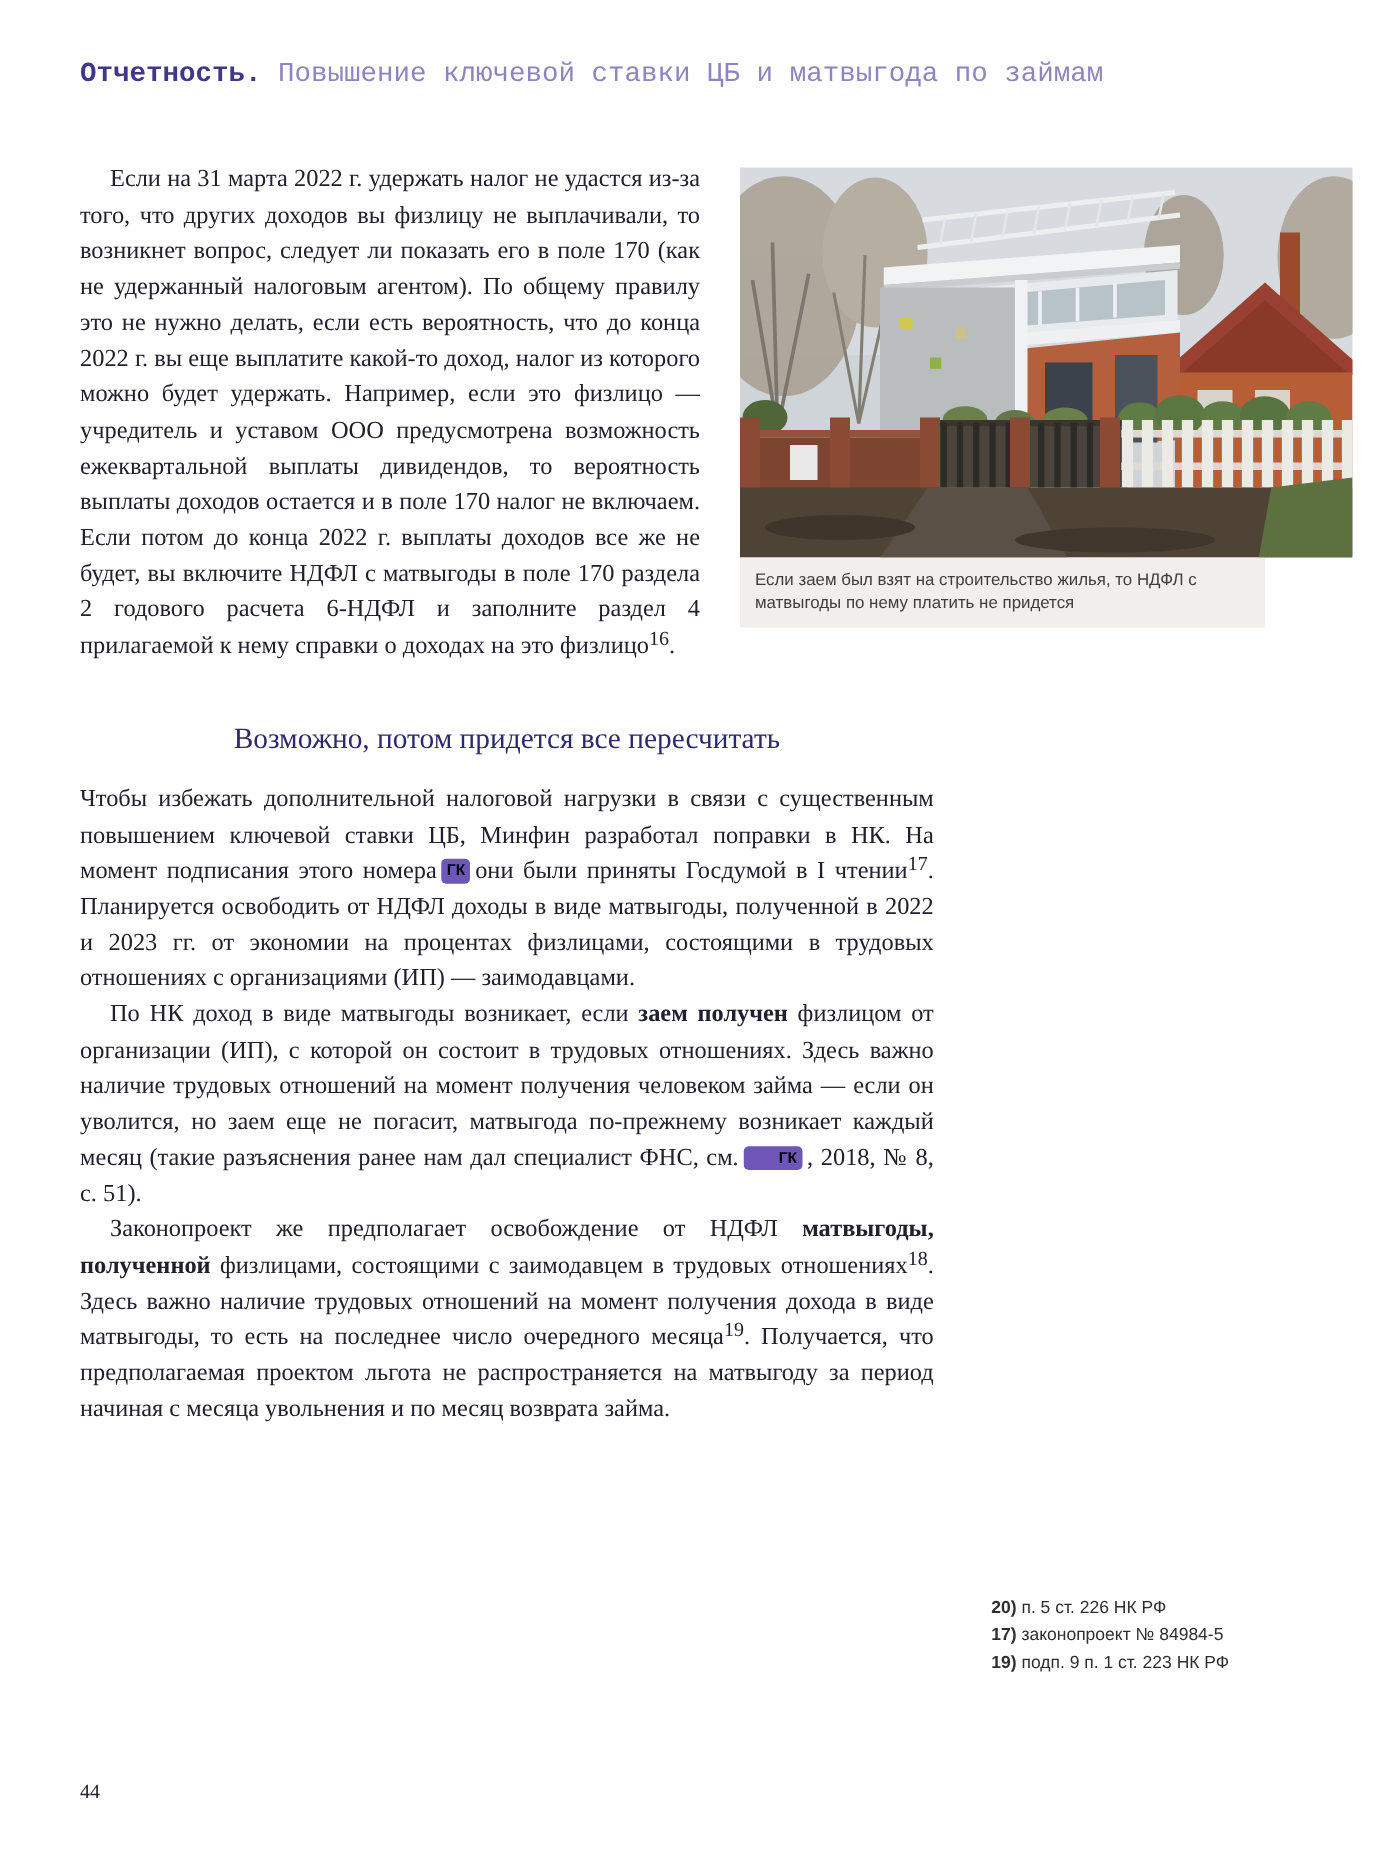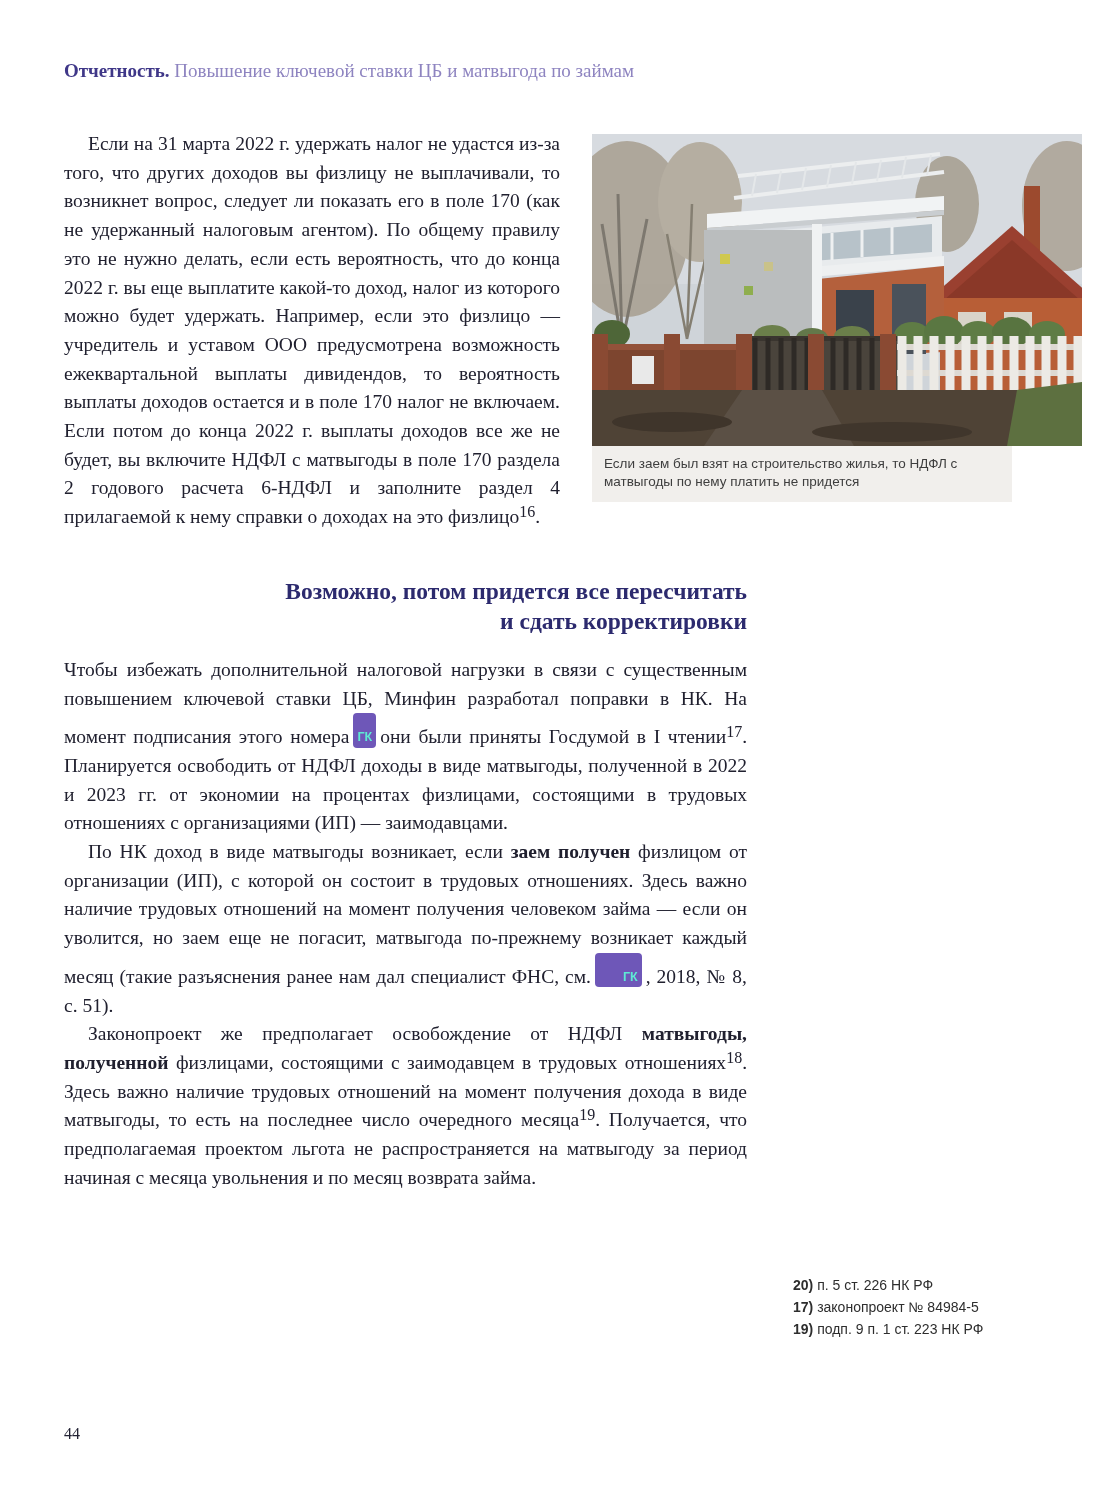--- a/index.html
+++ b/index.html
@@ -2,22 +2,22 @@
 <html lang="ru"><head>
 <meta charset="utf-8">
 <style>
   * { margin:0; padding:0; box-sizing:border-box; }
   body { background:#ffffff; }
   .page {
     position:relative; width:1104px; height:1500px; background:#ffffff;
     overflow:hidden; font-family:"Liberation Serif","DejaVu Serif",serif;
   }
   .runhead {
-    position:absolute; left:64px; top:60px;
-    font-family:Liberation Serif, serif; font-size:19px;
+    position:absolute; left:64px; top:47px;
+    font-family:Liberation Mono, monospace; font-size:22px;
   }
   .rh-bold { color:#3f3788; font-weight:bold; }
   .rh-light { color:#8e84c0; }
 
   .content {
     position:absolute; left:64px; top:130px; width:683px;
     font-size:19.5px; line-height:28.7px; color:#20202f;
     text-align:justify; hyphens:auto;
   }
   .photo {
@@ -25,30 +25,30 @@
   }
   .photo svg { display:block; }
   .photo figcaption {
     background:#f1efec; font-family:"Liberation Sans","DejaVu Sans",sans-serif;
     font-size:13.5px; line-height:18px; color:#3e3e3e; padding:9px 12px 11px;
     text-align:left;
   }
   .para.indent { text-indent:24px; }
   .heading {
     font-size:23.5px; line-height:30px; color:#2c2a6e;
-    margin:44px 0 20px; text-align:right; font-weight:bold;
+    margin:44px 0 20px; text-align:center; font-weight:normal;
   }
   .heading span { display:block; }
   .b { font-weight:bold; }
   sup.fnref { font-size:16px; line-height:0; vertical-align:6px; }
   .gk {
-    display:inline-block; background:#6e57b8; color:#5eead4;
+    display:inline-block; background:#6e57b8; color:#000000;
     font-family:"Liberation Sans","DejaVu Sans",sans-serif;
     font-size:12.5px; font-weight:bold; line-height:1;
-    padding:18px 4px 4px; border-radius:4px; vertical-align:2px; margin:0 4px;
+    padding:3px 4px 4px; border-radius:4px; vertical-align:2px; margin:0 4px;
   }
   .footnotes {
     position:absolute; left:793px; top:1276px; width:225px;
     font-family:"Liberation Sans","DejaVu Sans",sans-serif;
     font-size:14px; line-height:19px; color:#2e2e2e;
   }
   .fn { margin-bottom:3px; }
   .fn b { font-weight:bold; }
   .pageno {
     position:absolute; left:64px; top:1425px; font-size:16px; color:#222233;
@@ -137,21 +137,20 @@
         <ellipse cx="80" cy="288" rx="60" ry="10" fill="#3f352b"></ellipse>
         <ellipse cx="300" cy="298" rx="80" ry="10" fill="#40362c"></ellipse>
       </svg>
       <figcaption>Если заем был взят на строительство жилья, то НДФЛ с матвыгоды по нему платить не придется</figcaption>
     </figure>
 
     <p class="para indent"><span>Если на 31 марта 2022 г. удержать налог не удастся из-за того, что других доходов вы физлицу не выплачивали, то возникнет вопрос, следует ли показать его в поле 170 (как не удержанный налоговым агентом). По общему правилу это не нужно делать, если есть вероятность, что до конца 2022 г. вы еще выплатите какой-то доход, налог из которого можно будет удержать. Например, если это физлицо — учредитель и уставом ООО предусмотрена возможность ежеквартальной выплаты дивидендов, то вероятность выплаты доходов остается и в поле 170 налог не включаем. Если потом до конца 2022 г. выплаты доходов все же не будет, вы включите НДФЛ с матвыгоды в поле 170 раздела 2 годового расчета 6-НДФЛ и заполните раздел 4 прилагаемой к нему справки о доходах на это физлицо</span><sup class="fnref">16</sup><span>.</span></p>
 
     <h2 class="heading">
         <span>Возможно, потом придется все пересчитать</span>
-        <span>и сдать корректировки</span>
       </h2>
 
     <p class="para"><span>Чтобы избежать дополнительной налоговой нагрузки в связи с существенным повышением ключевой ставки ЦБ, Минфин разработал поправки в НК. На момент подписания этого номера</span><span class="gk">ГК</span><span>они были приняты Госдумой в I чтении</span><sup class="fnref">17</sup><span>. Планируется освободить от НДФЛ доходы в виде матвыгоды, полученной в 2022 и 2023 гг. от экономии на процентах физлицами, состоящими в трудовых отношениях с организациями (ИП) — заимодавцами.</span></p>
 
     <p class="para indent"><span>По НК доход в виде матвыгоды возникает, если </span><span class="b">заем получен</span><span> физлицом от организации (ИП), с которой он состоит в трудовых отношениях. Здесь важно наличие трудовых отношений на момент получения человеком займа — если он уволится, но заем еще не погасит, матвыгода по-прежнему возникает каждый месяц (такие разъяснения ранее нам дал специалист ФНС, см.</span><span class="gk">ГК</span><span>, 2018, № 8, с. 51).</span></p>
 
     <p class="para indent"><span>Законопроект же предполагает освобождение от НДФЛ </span><span class="b">матвыгоды, полученной</span><span> физлицами, состоящими с заимодавцем в трудовых отношениях</span><sup class="fnref">18</sup><span>. Здесь важно наличие трудовых отношений на момент получения дохода в виде матвыгоды, то есть на последнее число очередного месяца</span><sup class="fnref">19</sup><span>. Получается, что предполагаемая проектом льгота не распространяется на матвыгоду за период начиная с месяца увольнения и по месяц возврата займа.</span></p>
 
 
   </main>

